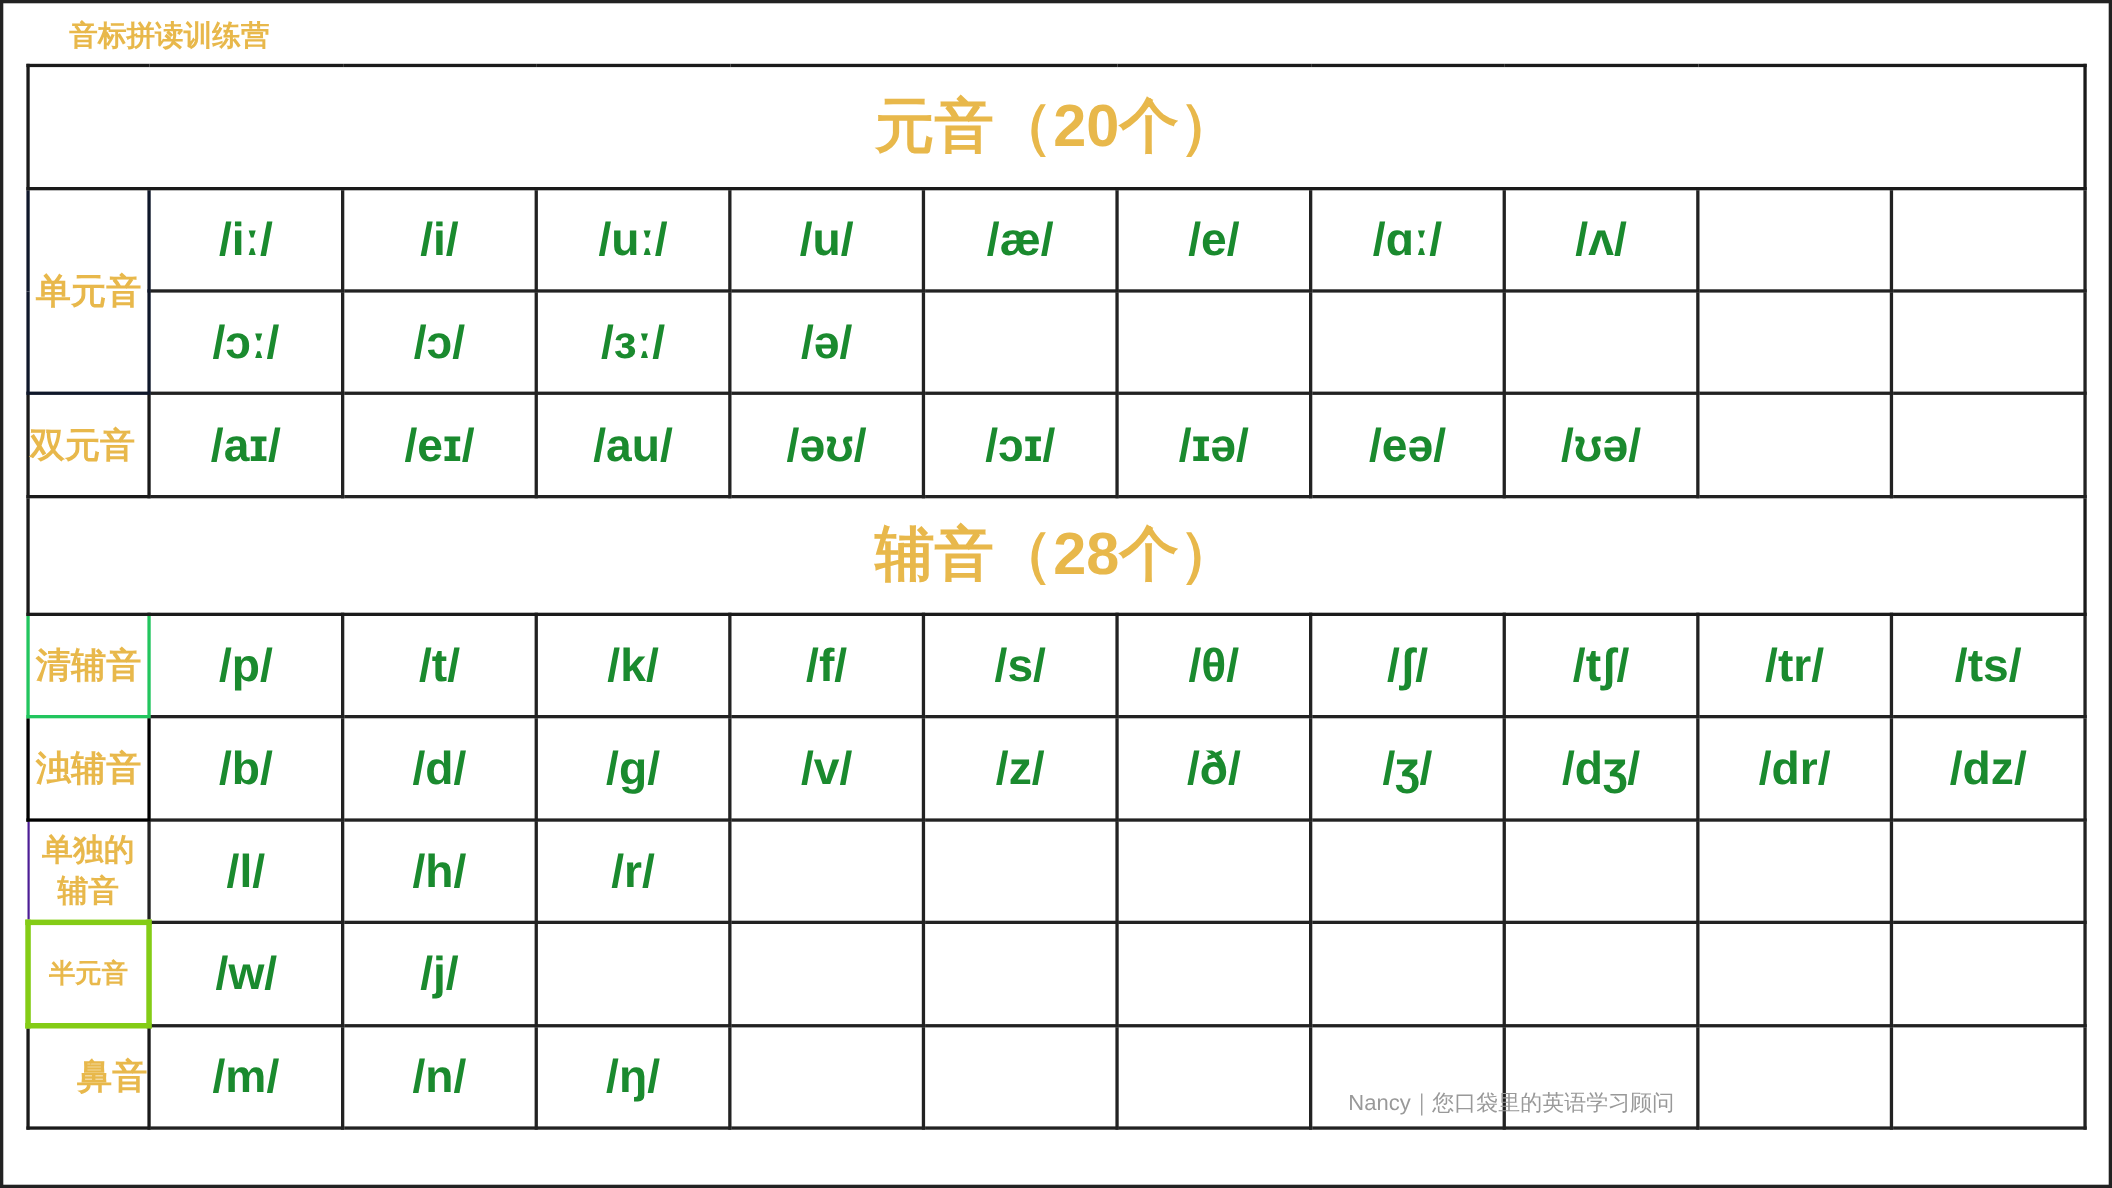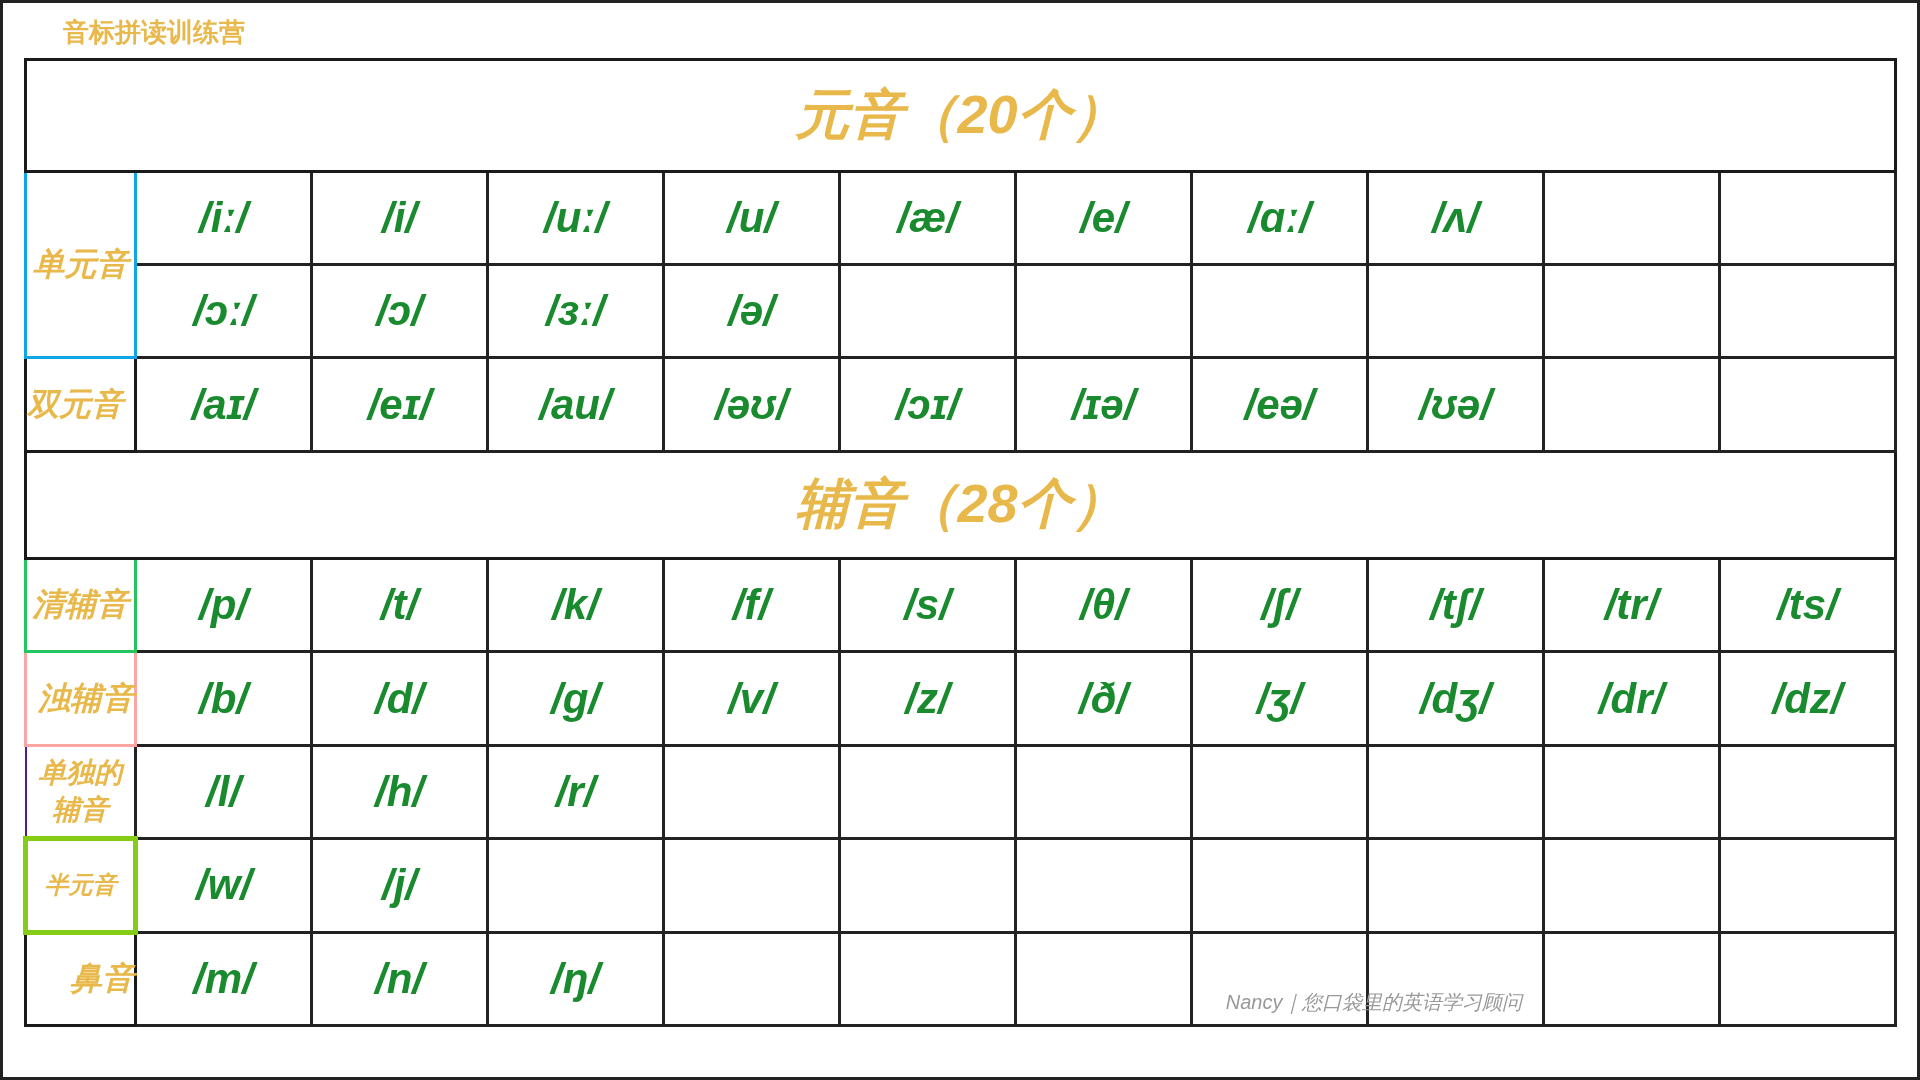--- a/index.html
+++ b/index.html
@@ -43,32 +43,32 @@
     td, th {
       border: 3px solid #1a1a1a;
     }
   </style>
 </head>
 <body>
 
 <div class="page-wrapper">
   <div class="top-label">音标拼读训练营</div>
 
-  <div style="width:100%; height:100%; padding: 55px 20px 40px 20px; font-style: italic;">
+  <div style="width:100%; height:100%; padding: 55px 20px 40px 20px;">
     <table style="width:100%; border-collapse:collapse; height:calc(100% - 10px);">
 
       <tbody>
           <tr>
         <td colspan="11" style="border:3px solid #1a1a1a; text-align:center; font-size:54px; font-weight:bold; color:#e8b84b; padding:14px 0;">
           <span>元音（20个）</span>
         </td>
       </tr>
 
       <tr>
-        <td rowspan="2" style="border:3px solid #0ea5e9; text-align:center; font-size:32px; font-weight:bold; color:#e8b84b; width:110px;">
+        <td rowspan="2" style="border:3px solid #0f172a; text-align:center; font-size:32px; font-weight:bold; color:#e8b84b; width:110px;">
           <span>单元音</span>
         </td>
         <td class="phoneme-cell">/iː/</td>
         <td class="phoneme-cell">/i/</td>
         <td class="phoneme-cell">/uː/</td>
         <td class="phoneme-cell">/u/</td>
         <td class="phoneme-cell">/æ/</td>
         <td class="phoneme-cell">/e/</td>
         <td class="phoneme-cell">/ɑː/</td>
         <td class="phoneme-cell">/ʌ/</td>
@@ -121,21 +121,21 @@
         <td class="phoneme-cell">/f/</td>
         <td class="phoneme-cell">/s/</td>
         <td class="phoneme-cell">/θ/</td>
         <td class="phoneme-cell">/ʃ/</td>
         <td class="phoneme-cell">/tʃ/</td>
         <td class="phoneme-cell">/tr/</td>
         <td class="phoneme-cell">/ts/</td>
       </tr>
 
       <tr>
-        <td style="border:3px solid #fca5a5; text-align:right; font-size:32px; font-weight:bold; color:#e8b84b; width:110px;">
+        <td style="border:3px solid #000000; text-align:center; font-size:32px; font-weight:bold; color:#e8b84b; width:110px;">
           <span>浊辅音</span>
         </td>
         <td class="phoneme-cell">/b/</td>
         <td class="phoneme-cell">/d/</td>
         <td class="phoneme-cell">/g/</td>
         <td class="phoneme-cell">/v/</td>
         <td class="phoneme-cell">/z/</td>
         <td class="phoneme-cell">/ð/</td>
         <td class="phoneme-cell">/ʒ/</td>
         <td class="phoneme-cell">/dʒ/</td>

